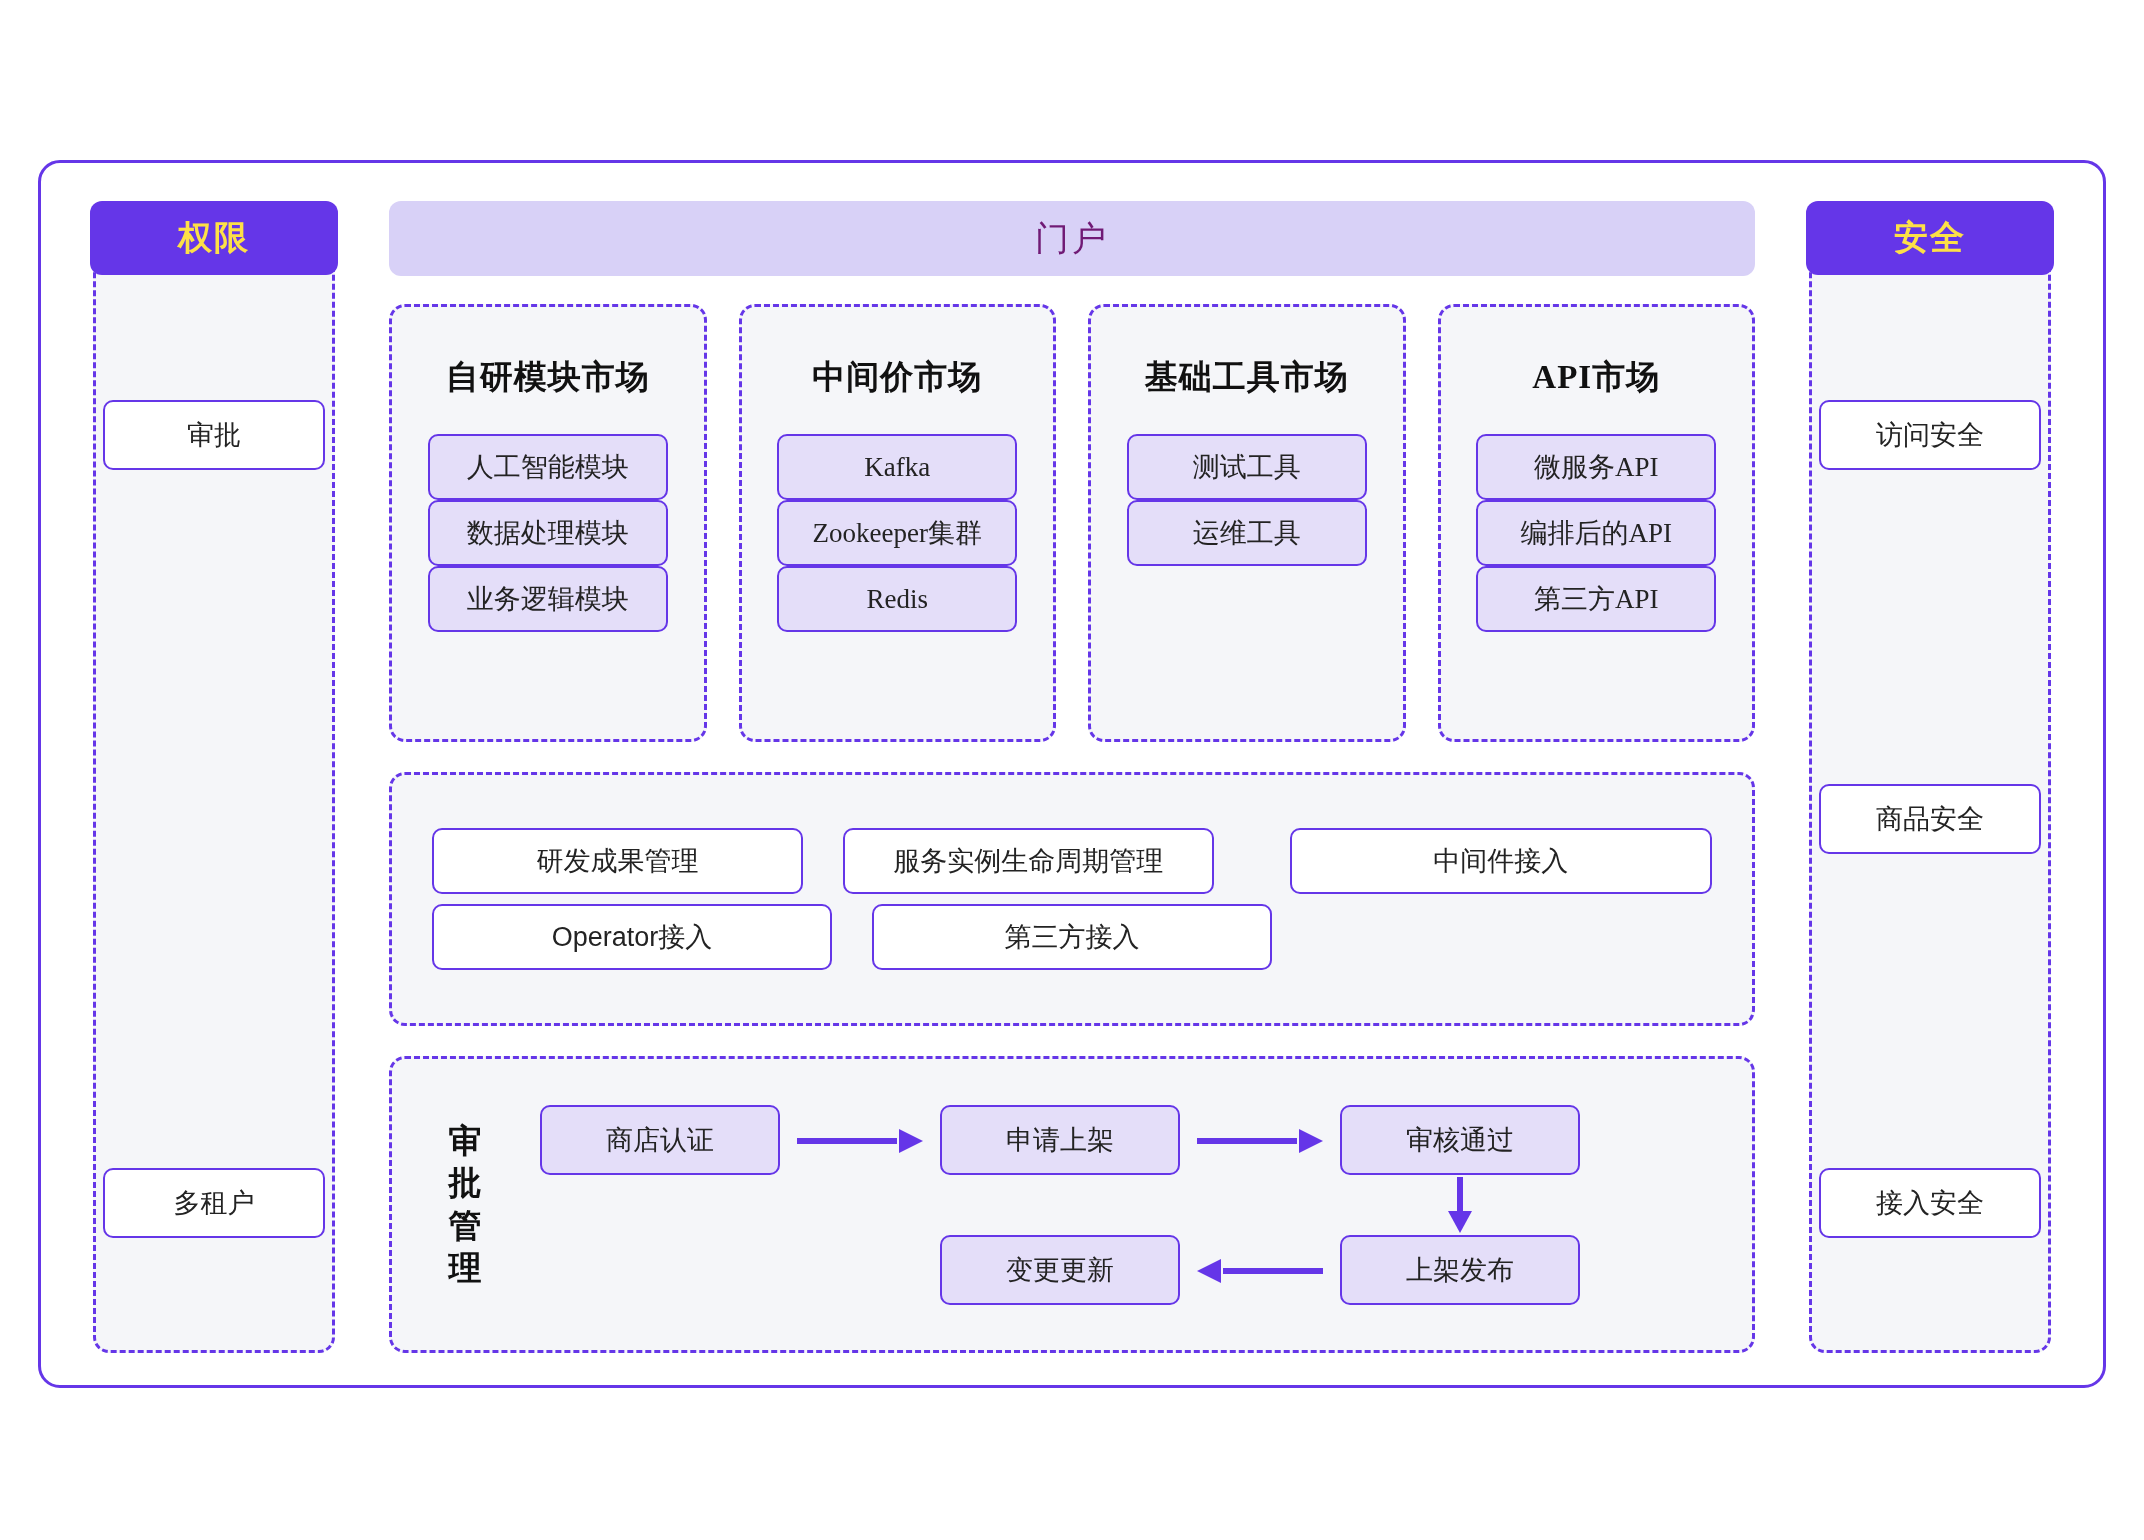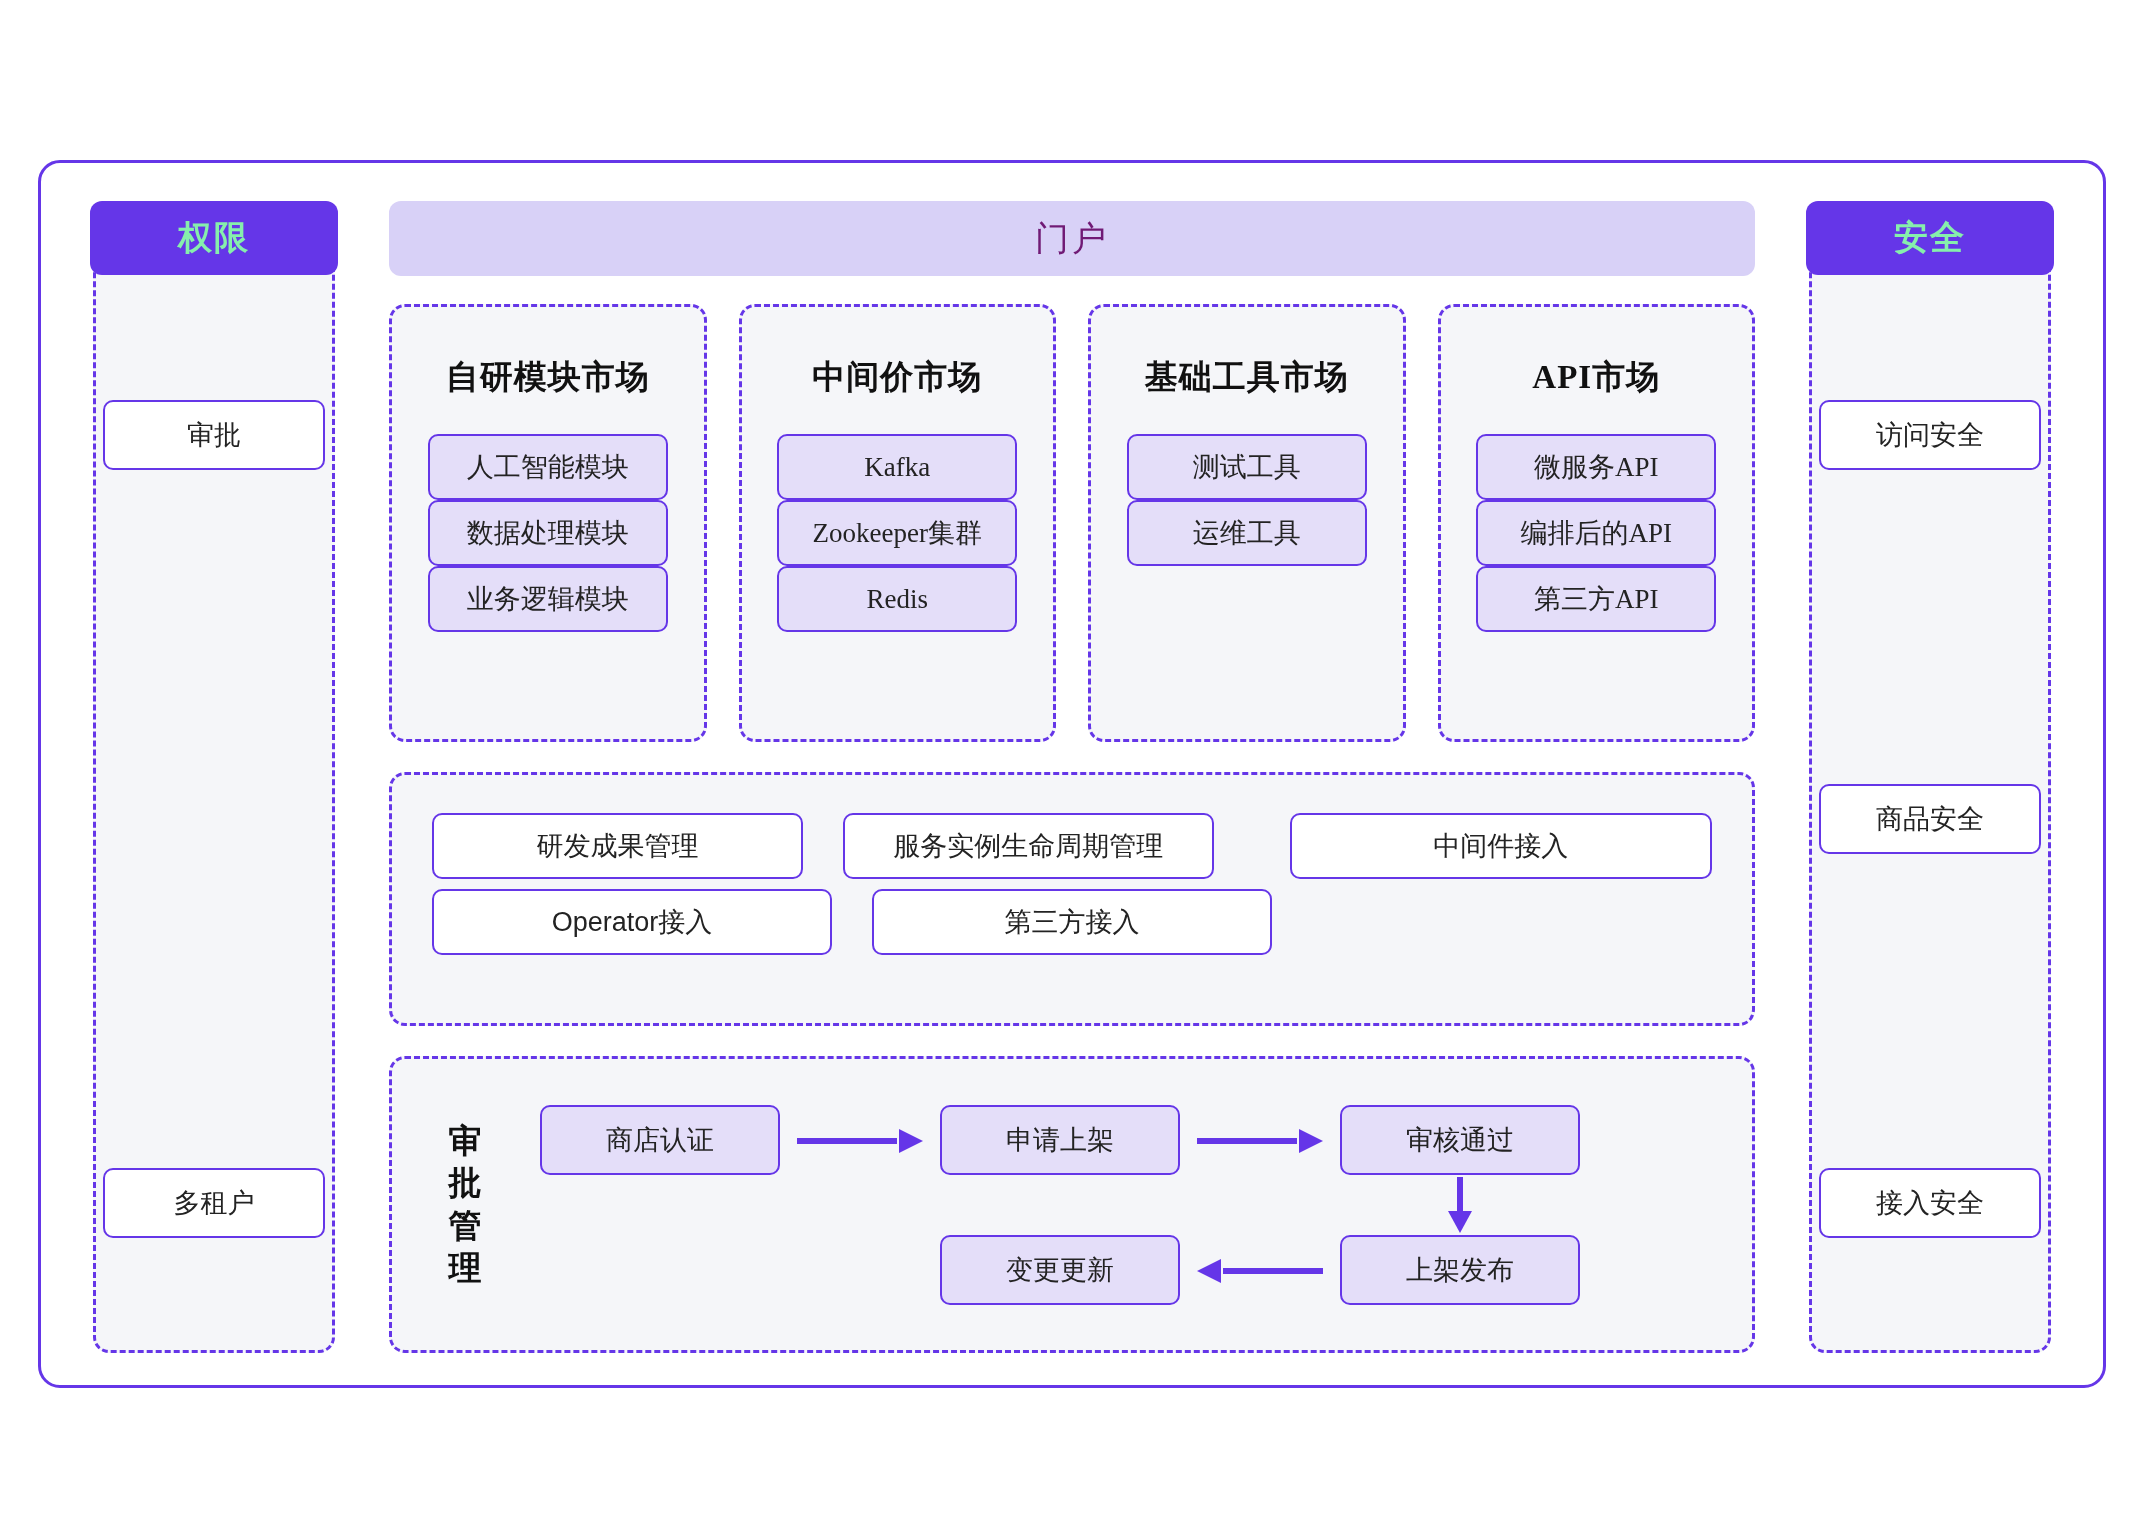--- a/index.html
+++ b/index.html
@@ -56,21 +56,21 @@
 
   .side-header{
     position:absolute;
     left:50%;
     transform:translateX(-50%);
     top:0;
     width:248px;
     height:74px;
     background:#6536e8;
     border-radius:12px;
-    color:#86efac;
+    color:#fde047;
     font-size:34px;
     font-weight:bold;
     letter-spacing:2px;
     display:flex;
     align-items:center;
     justify-content:center;
     z-index:5;
   }
 
   .side-chip{
@@ -150,20 +150,21 @@
 
   
   #capability-band{
     margin-top:30px;
     height:254px;
     padding:38px 40px;
     display:flex;
     flex-direction:column;
     gap:10px;
     flex:none;
+    justify-content:center;
   }
   .cap-row{display:flex;gap:40px;}
   .cap-chip{
     height:66px;
     border:2px solid #6536e8;
     border-radius:10px;
     background:#ffffff;
     display:flex;
     align-items:center;
     justify-content:center;

